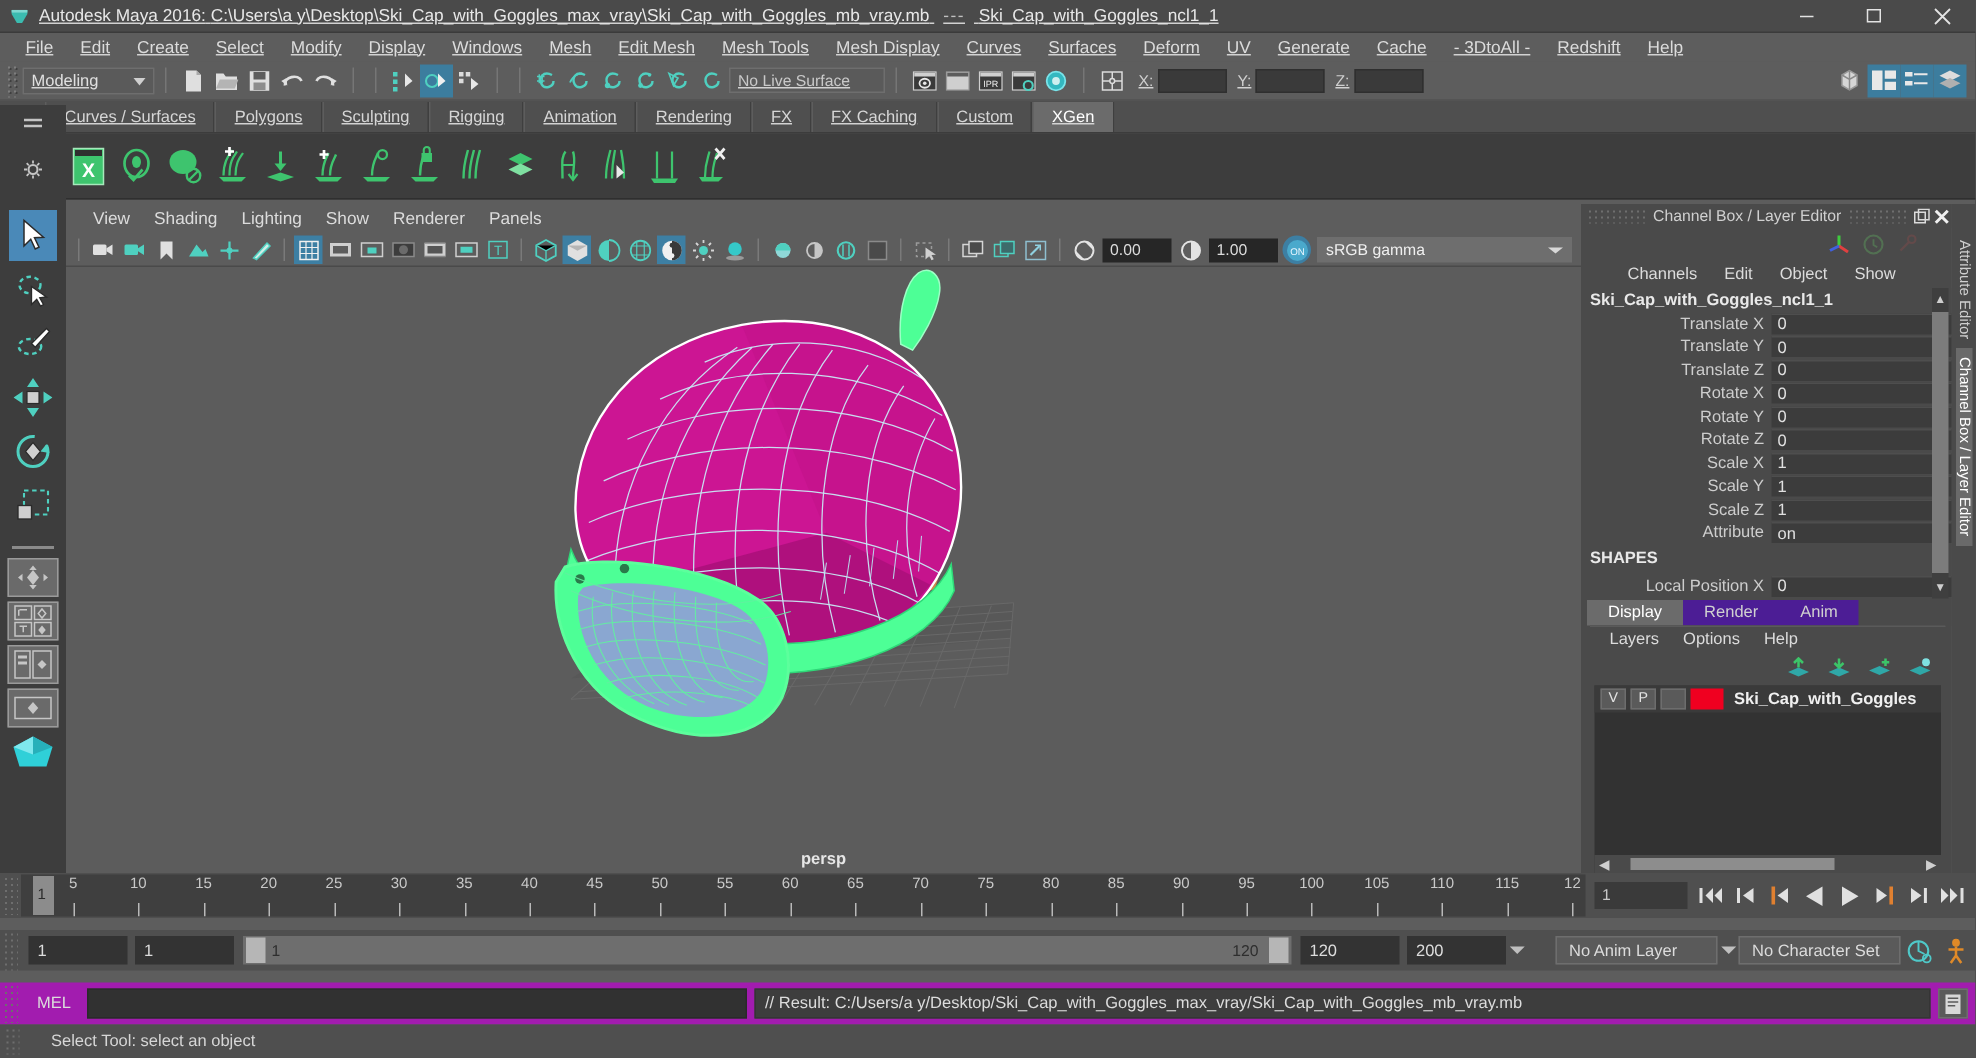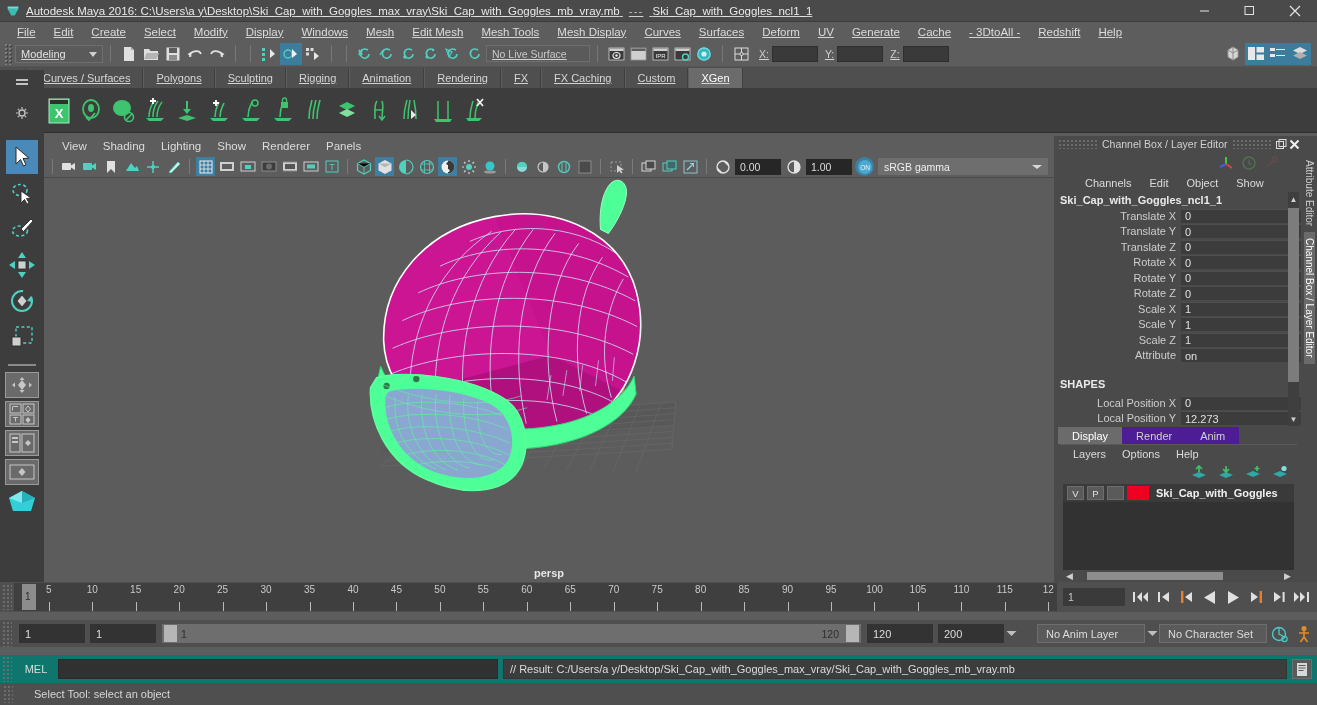--- a/index.html
+++ b/index.html
@@ -133,21 +133,21 @@
   .cb-axis{ height:22px;display:flex;align-items:center;justify-content:flex-end;padding-right:22px;gap:6px;}
   .cb-menubar{ height:18px;display:flex;align-items:center;padding-left:22px;}
   .cb-menubar .menu-item{ padding:1px 9px;font-size:11px;}
   .cb-body{ flex:0 0 auto; background:#4a4a4a; position:relative;}
   .cb-objname{ font-size:11px;color:#e9e9e9;font-weight:bold;padding:2px 0 2px 6px;}
   .cb-rows{ }
   .cb-row{ display:flex;height:15.5px;align-items:center;}
   .cb-label{ flex:1;text-align:right;padding-right:5px;font-size:11px;color:#cdcdcd;white-space:nowrap;margin-left:36px;}
   .cb-val{ width:120px;height:14px;background:#3c3c3c;border-top:1px solid #4e4e4e;
     font-size:11px;color:#e0e0e0;display:flex;align-items:center;padding-left:4px;}
-  .cb-section{ font-size:11px;color:#e9e9e9;font-weight:bold;padding:3px 0 5px 6px;background:#4a4a4a;margin-top:12px;}
+  .cb-section{ font-size:11px;color:#e9e9e9;font-weight:bold;padding:3px 0 5px 6px;background:#4a4a4a;}
   .cb-shape{ font-size:11px;color:#ffffff;font-weight:bold;padding:2px 0 2px 14px;background:#3c3c3c;}
   .cb-scroll{ position:absolute;right:2px;top:0;width:11px;bottom:0;background:#3f3f3f;}
   .cb-thumb{ position:absolute;left:0;right:0;top:16px;height:174px;background:#7c7c7c;}
   .cb-arrow{ position:absolute;left:0;right:0;display:flex;align-items:center;justify-content:center;height:14px;color:#cfcfcf;font-size:8px;}
 
   
   .le-tabs{ height:18px;display:flex;align-items:flex-end;padding-left:4px;background:#4a4a4a;}
   .le-tab{ height:17px;padding:0 14px;display:flex;align-items:center;font-size:11px;color:#d0d0d0;background:#4c1d95;}
   .le-tab.active{ background:#6b6b6b;color:#fff;}
   .le-box{ margin:0 4px 0 6px;background:#4a4a4a;border-top:1px solid #5a5a5a;flex:1;display:flex;flex-direction:column;}
@@ -186,21 +186,21 @@
   .rangerow{ position:absolute;left:0;top:620px;right:0;height:27px;background:#4f4f4f;display:flex;align-items:center;}
   .rfield{ width:66px;height:19px;background:#333;color:#ddd;font-size:11px;display:flex;align-items:center;padding-left:6px;margin-left:5px;}
   .rangebar{ flex:1;height:19px;background:#6e6e6e;margin:0 6px;position:relative;display:flex;align-items:center;}
   .rhandle{ width:13px;height:17px;background:#b6b6b6;position:absolute;top:1px;}
   .rlabel{ font-size:10.5px;color:#2e2e2e;position:absolute;}
   .dropdown-arrow{ width:14px;height:19px;display:flex;align-items:center;justify-content:center;}
   .combobox{ height:19px;background:#5a5a5a;border:1px solid #6e6e6e;color:#dcdcdc;font-size:11px;
     display:flex;align-items:center;padding:0 8px;}
 
   
-  .cmdrow{ position:absolute;left:0;top:655px;right:0;height:28px;background:#0f766e;display:flex;align-items:center;}
+  .cmdrow{ position:absolute;left:0;top:655px;right:0;height:28px;background:#a21caf;display:flex;align-items:center;}
   .mel-label{ width:44px;text-align:center;font-size:11px;color:#dcdcdc;}
   .cmd-input{ width:440px;height:20px;background:#313131;border:1px solid #2a2a2a;}
   .cmd-result{ flex:1;height:20px;background:#3d3d3d;border:1px solid #353535;color:#dcdcdc;font-size:11px;
     display:flex;align-items:center;padding-left:6px;margin-left:5px;overflow:hidden;white-space:nowrap;}
   .cmd-btn{ width:20px;height:20px;margin:0 5px;border:1px solid #6e6e6e;background:#5a5a5a;
     display:flex;align-items:center;justify-content:center;}
 
   
   .helprow{ position:absolute;left:0;top:683px;right:0;height:22px;background:#4f4f4f;display:flex;align-items:center;}
   .helpgrip{ width:10px;height:18px;margin:0 3px;
@@ -1082,24 +1082,20 @@
           <div class="cb-row">
             <span class="cb-label">Attribute</span>
             <span class="cb-val">on</span>
           </div>
         </div>
         <div class="cb-section">SHAPES</div>
         <div class="cb-rows">
           <div class="cb-row">
             <span class="cb-label">Local Position X</span>
             <span class="cb-val">0</span>
-          </div>
-          <div class="cb-row">
-            <span class="cb-label">Local Position Y</span>
-            <span class="cb-val">12.273</span>
           </div>
         </div>
         <div class="cb-scroll">
           <div class="cb-arrow" style="top:0;">▲</div>
           <div class="cb-thumb"></div>
           <div class="cb-arrow" style="bottom:0;">▼</div>
         </div>
       </div>
 
       <div class="le-tabs">

